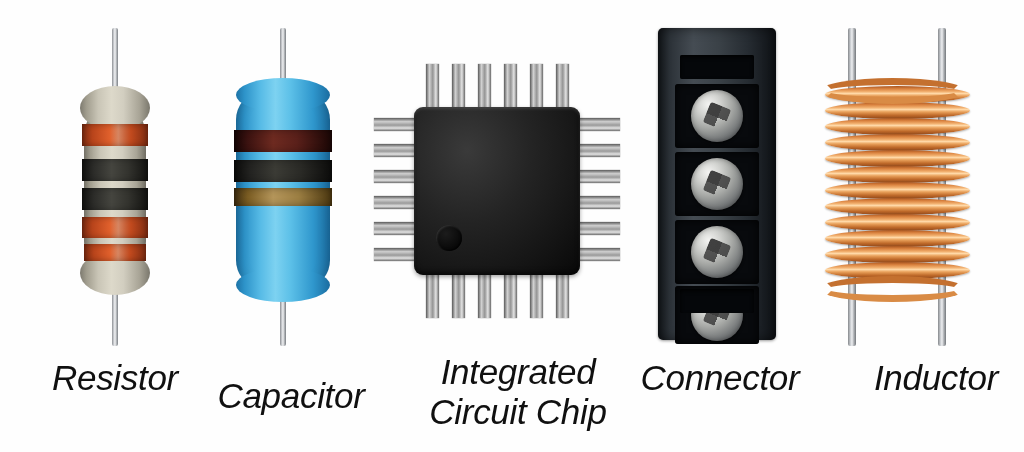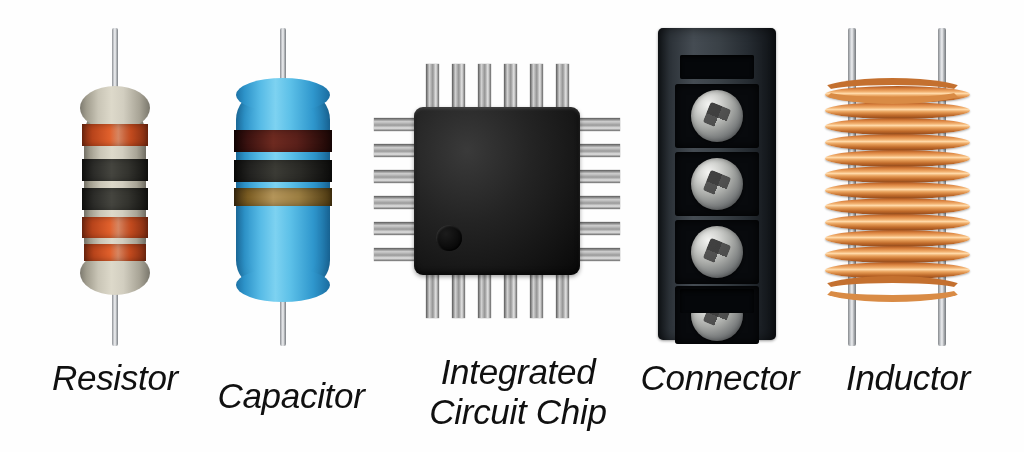--- a/index.html
+++ b/index.html
@@ -398,15 +398,15 @@
       <div class="in-turn" style="top:80px;"></div>
       <div class="in-turn" style="top:96px;"></div>
       <div class="in-turn" style="top:112px;"></div>
       <div class="in-turn" style="top:128px;"></div>
       <div class="in-turn" style="top:144px;"></div>
       <div class="in-turn" style="top:160px;"></div>
       <div class="in-turn" style="top:176px;"></div>
     </div>
     <div class="in-ring bot"></div>
   </div>
-  <div class="label" style="left:818px;top:358px;width:180px;">Inductor</div>
+  <div class="label" style="left:818px;top:358px;width:180px;text-align:right;">Inductor</div>
 
 </div>
 
 </body></html>

